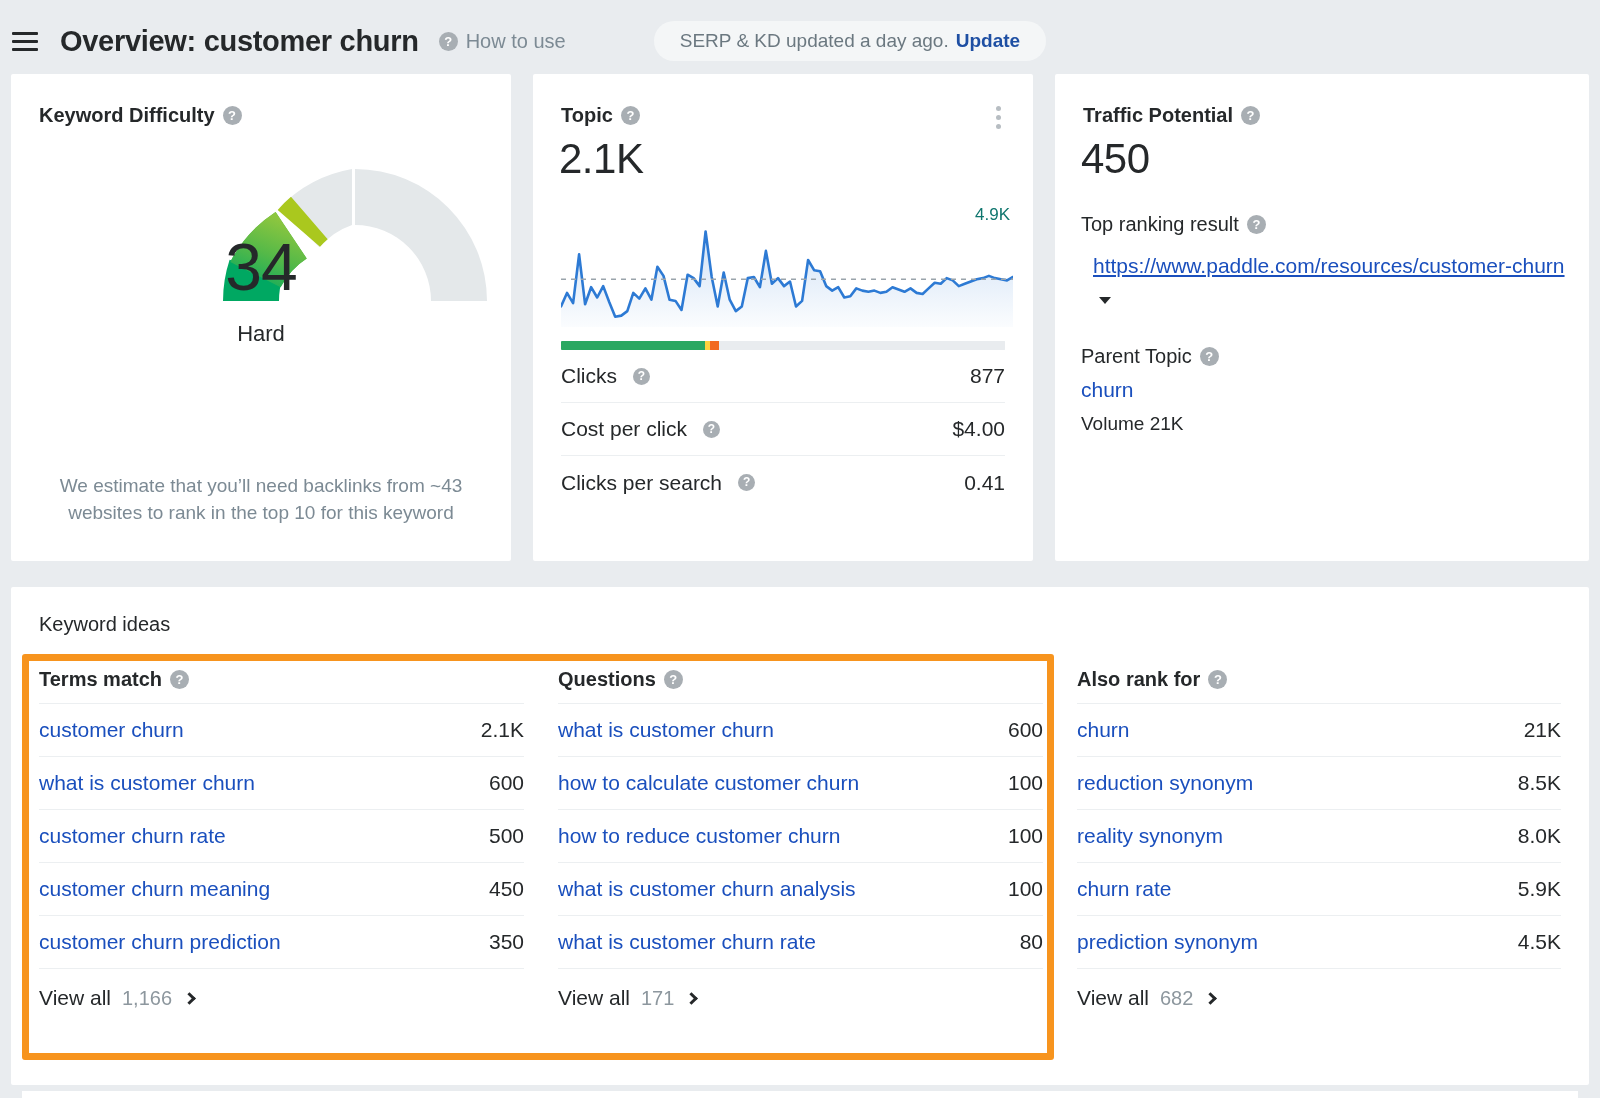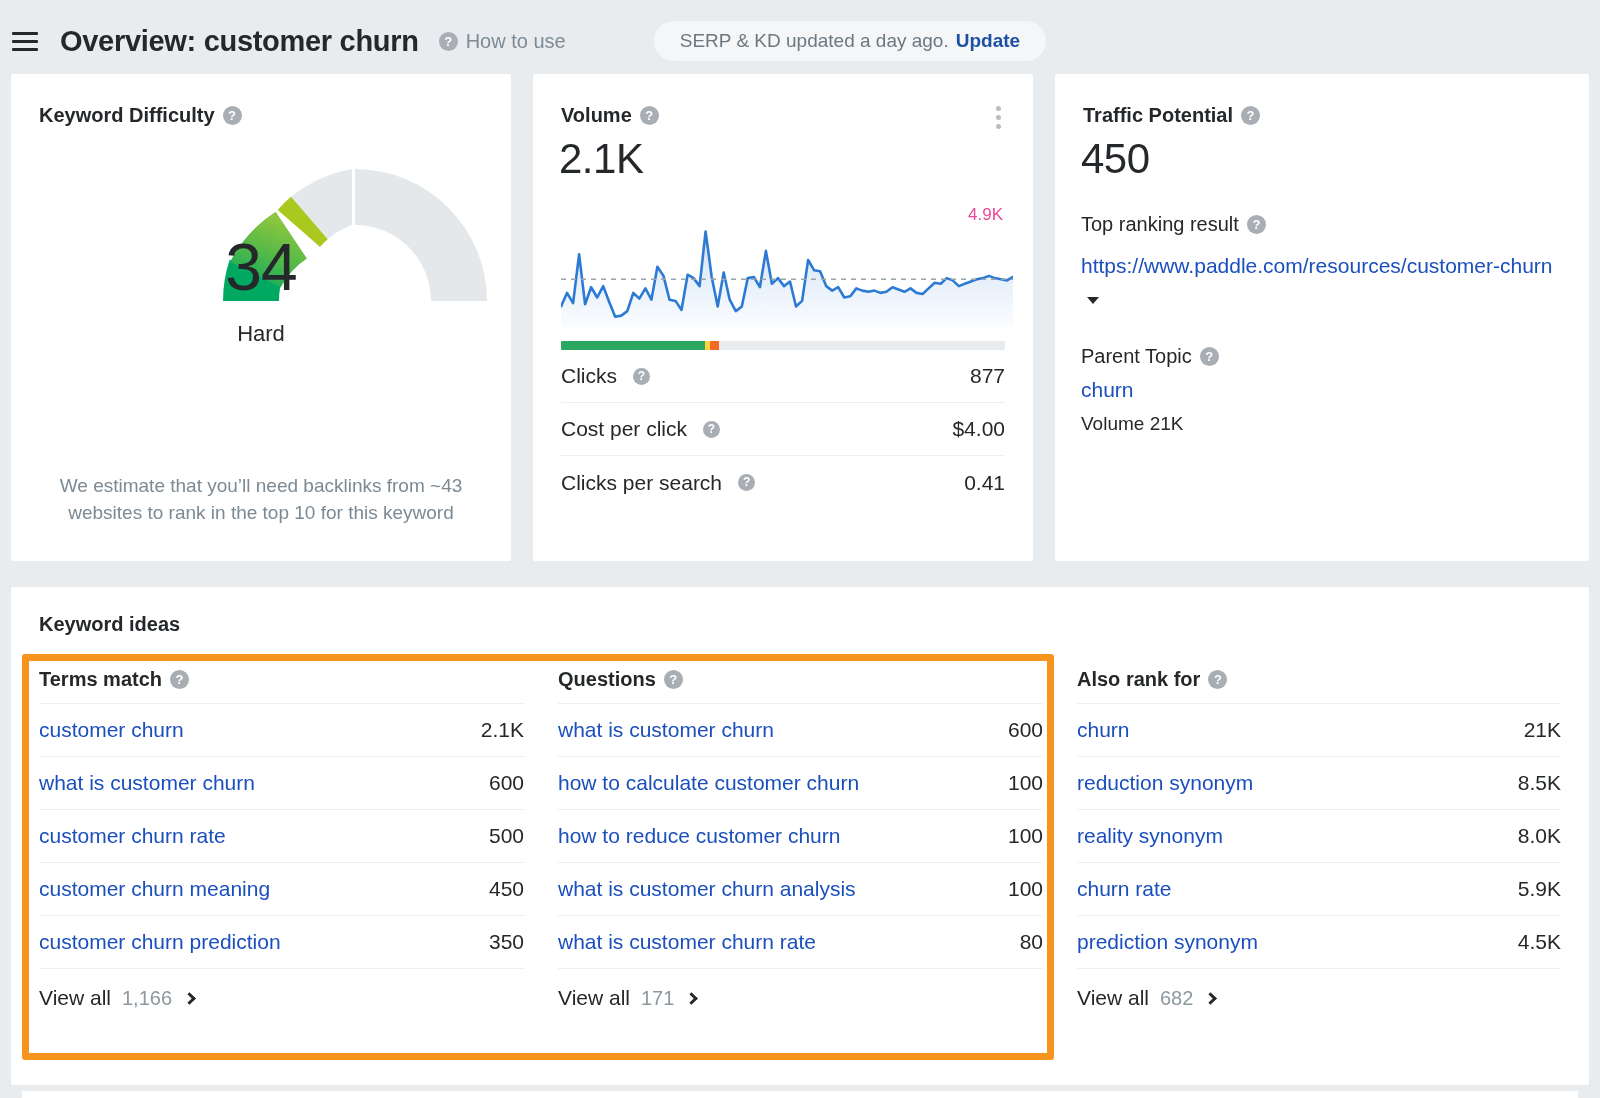--- a/index.html
+++ b/index.html
@@ -116,22 +116,22 @@
     font-size: 22px; color: #25282a;
   }
   .kd-note {
     position: absolute; bottom: 34px; left: 30px; right: 30px;
     text-align: center; font-size: 19px; line-height: 1.42; color: #7c8a94;
   }
 
   
   .spark-area { position: relative; margin: 8px 0 0 0; padding: 0 28px; }
   .spark-max {
-    position: absolute; right: 30px; top: -6px;
-    font-size: 17px; color: #ec4899;
+    position: absolute; right: 23px; top: -6px;
+    font-size: 17px; color: #0f766e;
   }
   .spark-svg { display: block; width: 452px; height: 116px; margin-top: 28px; }
 
   .clicks-bar {
     margin: 14px 28px 0 28px;
     height: 9px; background: #e9ecef; border-radius: 1px;
     display: flex; overflow: hidden;
   }
 
   .metric-rows { margin: 0 28px; }
@@ -140,43 +140,43 @@
     display: flex; align-items: center; justify-content: space-between;
     border-bottom: 1px solid #eceff1;
     font-size: 21px; color: #25282a;
   }
   .metric-row:last-child { border-bottom: none; }
   .metric-row .m-lbl { display: flex; align-items: center; gap: 16px; }
 
   
   .tp-sub { font-size: 20px; color: #25282a; padding-left: 26px; display: flex; align-items: center; gap: 8px; }
   .tp-link {
-    padding-left: 26px; padding-right: 24px; margin-top: 13px;
+    padding-left: 38px; padding-right: 24px; margin-top: 13px;
     font-size: 21px; line-height: 1.58; color: #1a4fbd;
-    cursor: pointer; word-break: break-all;
+    cursor: pointer; word-break: break-all; text-decoration: underline;
   }
   .caret-down {
     display: inline-block; width: 0; height: 0;
     border-left: 6px solid transparent; border-right: 6px solid transparent;
     border-top: 7px solid #25282a;
     margin-left: 6px; vertical-align: middle;
   }
   .tp-topic { padding-left: 26px; margin-top: 10px; font-size: 21px; color: #1a4fbd; cursor: pointer; }
   .tp-vol { padding-left: 26px; margin-top: 11px; font-size: 19px; color: #25282a; }
 
   
   .ideas-panel {
     margin: 26px 11px 0 11px;
     background: #ffffff;
     border-radius: 2px;
     height: 498px;
     position: relative;
   }
   .ideas-title {
-    font-size: 20px; font-weight: bold; color: #25282a;
+    font-size: 20px; font-weight: normal; color: #25282a;
     padding: 26px 0 0 28px;
   }
   .ideas-cols { display: flex; padding: 0 11px; margin-top: 20px; }
   .ideas-col { width: 519px; padding: 0 17px; }
   .ideas-col.third { flex: 1; }
 
   .col-head {
     display: flex; align-items: center; gap: 8px;
     font-size: 20px; font-weight: bold; color: #25282a;
     height: 48px;
@@ -272,21 +272,21 @@
   </div>
 
   <div class="card vol">
     <div class="kebab">
       <i></i>
       <i></i>
       <i></i>
     </div>
 
     <div class="card-title">
-      <span>Volume</span>
+      <span>Topic</span>
       <span class="help">?</span>
     </div>
     <div class="card-big-num">2.1K</div>
 
     <div class="spark-area">
       <div class="spark-max">4.9K</div>
       <svg class="spark-svg" viewBox="0 0 452 116" preserveAspectRatio="none">
         <defs>
           <linearGradient id="sparkfill" x1="0" y1="0" x2="0" y2="1">
             <stop offset="0" stop-color="#2d7ad4" stop-opacity="0.22"></stop>

